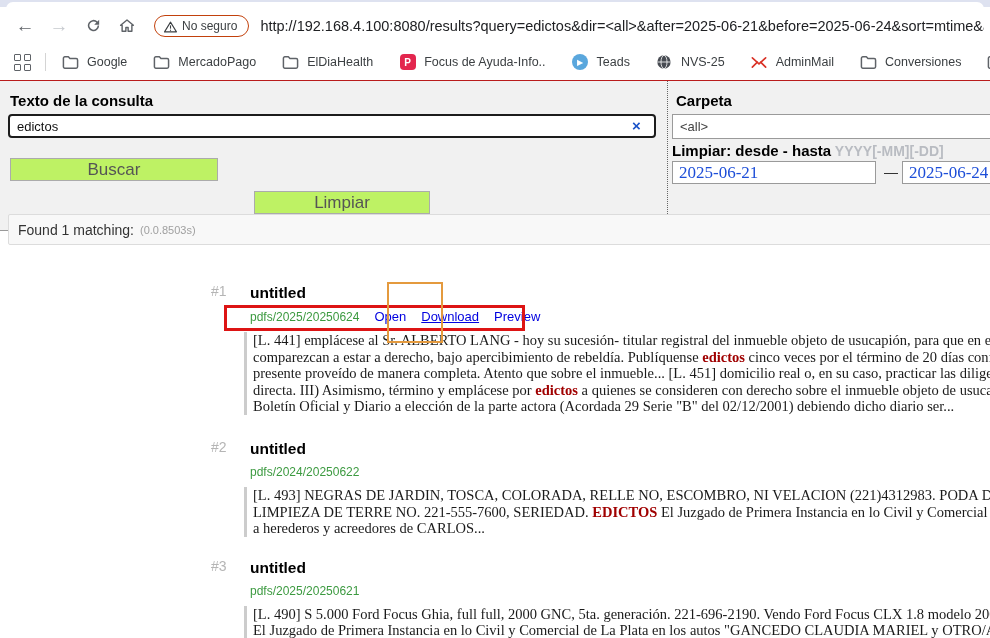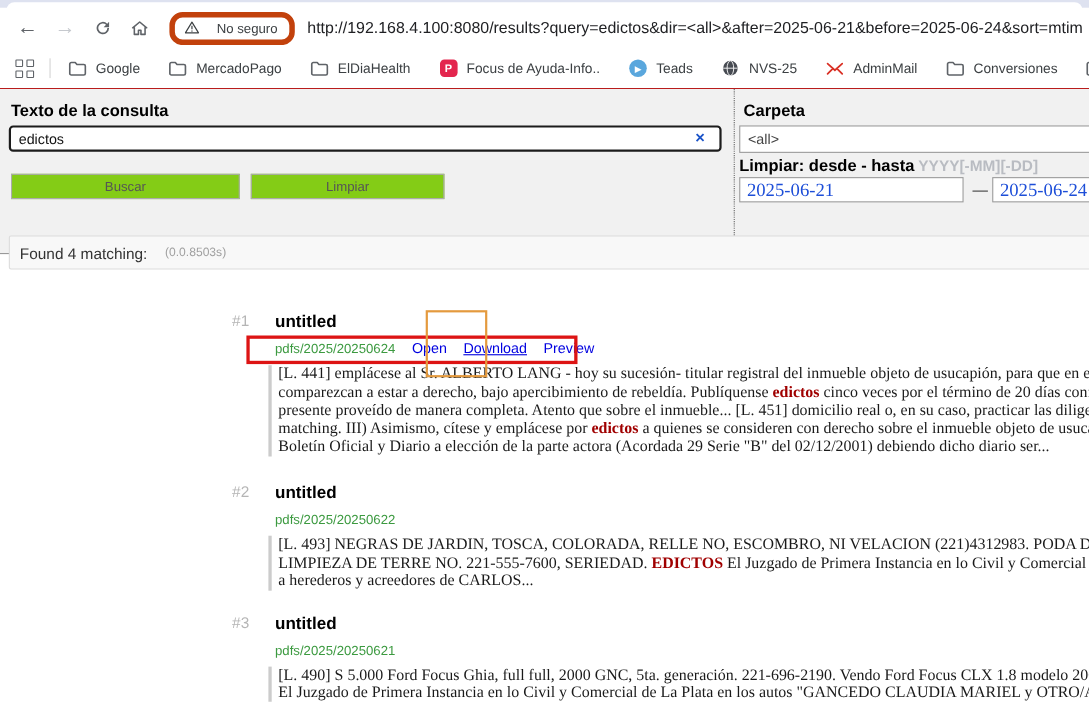--- a/index.html
+++ b/index.html
@@ -10,21 +10,21 @@
   .tabstrip { height:7px; background:#dee2f0; position:relative; }
   .tabstrip .tabcurve { position:absolute; left:6px; right:6px; top:2px; bottom:-2px;
                         background:#fff; border-radius:8px 8px 0 0; }
   .toolbar { height:37px; background:#fff; display:flex; align-items:center; padding:0 0 0 10px; }
   .navbtn { width:30px; height:30px; display:flex; align-items:center; justify-content:center;
             font-size:19px; color:#5f6368; margin-right:4px; border-radius:50%; flex:0 0 auto; }
   .navbtn.disabled { color:#c6c9ce; }
   .navbtn svg { display:block; }
   .omnibox { flex:1 1 auto; height:30px; display:flex; align-items:center;
              background:#fff; border-radius:15px; padding:0 6px 0 8px; overflow:hidden; }
-  .chip { display:flex; align-items:flex-start; gap:16px; border:5px solid #c2410c;
+  .chip { display:flex; align-items:flex-end; gap:5px; border:1px solid #c2410c;
           border-radius:12px; padding:3px 11px 3px 9px; color:#3c4043; font-size:12px;
           white-space:nowrap; flex:0 0 auto; }
   .urltext { margin-left:11px; font-size:14.5px; color:#202124; white-space:nowrap; overflow:hidden; }
 
   
   .bookmarks { height:37px; background:#fff; border-bottom:1px solid #b91c1c;
                display:flex; align-items:center; padding:0 8px 0 14px; overflow:hidden; white-space:nowrap; }
   .appsgrid { display:grid; grid-template-columns:7px 7px; grid-template-rows:7px 7px;
               gap:3px; margin-right:14px; flex:0 0 auto; }
   .appsgrid span { border:1.8px solid #5f6368; border-radius:1px; }
@@ -42,43 +42,43 @@
   .form-left { position:absolute; left:0; top:0; bottom:0; width:668px; border-right:1px dotted #666; }
   .form-right { position:absolute; left:668px; top:0; bottom:0; right:0; }
   .flabel { font-weight:bold; font-size:15px; color:#000; }
   .form-left .flabel { position:absolute; left:10px; top:11px; }
   .queryinput { position:absolute; left:8px; top:33px; width:648px; height:24px;
                 border:2px solid #1c1c1c; border-radius:4px; background:#fff;
                 font-family:"Liberation Sans",sans-serif; font-size:13px; color:#111;
                 padding:0 26px 0 7px; outline:none; }
   .clearx { position:absolute; left:632px; top:36px; color:#1a53c8; font-weight:bold;
             font-size:15px; cursor:pointer; line-height:18px; }
-  .btn { position:absolute; top:77px; height:23px; background:#84cc16; border:1px solid #ababab;
-         color:#555; font-size:12px; font-family:"Liberation Sans",sans-serif;
+  .btn { position:absolute; top:77px; height:23px; background:#bef264; border:1px solid #ababab;
+         color:#555; font-size:17px; font-family:"Liberation Sans",sans-serif;
          display:flex; align-items:center; justify-content:center; cursor:pointer; }
   .btn-buscar { left:10px; width:208px; }
-  .btn-limpiar { left:228px; width:176px; }
+  .btn-limpiar { left:254px; width:176px;margin-top:33px; }
   .form-right .flabel-carpeta { position:absolute; left:8px; top:11px; }
   .folderselect { position:absolute; left:4px; top:33px; width:330px; height:25px;
                   background:#fff; border:1px solid #9a9a9a; font-size:13px; color:#444;
                   display:flex; align-items:center; padding-left:7px; }
   .fechasrow { position:absolute; left:4px; top:61px; white-space:nowrap; }
   .fechasrow .hint { color:#b9bcc2; font-weight:bold; font-size:14px;text-align:right; }
   .dateinput { position:absolute; top:80px; height:23px; border:1px solid #9a9a9a; background:#fff;
                font-family:Liberation Serif, serif; font-size:17px; color:#1d4ed8; padding:0 6px; outline:none; }
   .date-from { left:4px; width:204px; }
   .date-dash { position:absolute; left:216px; top:83px; color:#333; font-size:14px; }
   .date-to { left:234px; width:120px; }
 
   
   .foundbar { position:absolute; left:8px; top:214px; width:995px; height:31px;
               background:#f8f8f8; border:1px solid #dcdcdc; border-radius:2px;
               display:flex; align-items:center; padding-left:9px; font-size:14px; color:#333; }
   .foundbar .q { font-weight:bold; font-style:italic; margin-left:4px; }
-  .foundbar .t { color:#a0a0a0; font-size:11px; margin-left:16px; }
+  .foundbar .t { color:#a0a0a0; font-size:11px; margin-left:6px; }
 
   
   .results { position:absolute; left:0; top:270px; width:1200px; }
   .result { position:relative; }
   .r1 { padding-top:13px; }
   .r2 { padding-top:24px; }
   .r3 { padding-top:21px; }
   .idx { position:absolute; left:211px; color:#b5b5b5; font-size:14px; }
   .rtitle { margin-left:250px; font-weight:bold; font-size:15.5px; color:#000; line-height:19px; }
   .pathrow { margin-left:250px; margin-top:7px; display:flex; align-items:baseline; gap:15px;
@@ -222,47 +222,47 @@
     <div class="flabel flabel-carpeta">Carpeta</div>
     <div class="folderselect">&lt;all&gt;</div>
     <div class="fechasrow"><span class="flabel">Limpiar: desde - hasta</span><span class="hint"> YYYY[-MM][-DD]</span></div>
     <input class="dateinput date-from" type="text" value="2025-06-21" style="">
     <span class="date-dash">—</span>
     <input class="dateinput date-to" type="text" value="2025-06-24" style="">
   </div>
 </div>
 
 <div class="foundbar">
-  <span>Found 4 matching:</span>
+  <span>Found 1 matching:</span>
   <span class="t">(0.0.8503s)</span>
 </div>
 
 <div class="results">
     <div class="result r1">
       <span class="idx">#1</span>
       <div class="rtitle">untitled</div>
       <div class="pathrow">
         <span class="rpath">pdfs/2025/20250624</span>
         <a class="rlink">Open</a>
         <a class="rlink ul">Download</a>
         <a class="rlink">Preview</a>
       </div>
       <div class="excerpt">
         <div class="exline"><span>[L. 441] emplácese al Sr. ALBERTO LANG - hoy su sucesión- titular registral del inmueble objeto de usucapión, para que en el tér</span></div>
         <div class="exline"><span>comparezcan a estar a derecho, bajo apercibimiento de rebeldía. Publíquense </span><span class="hl">edictos</span><span> cinco veces por el término de 20 días conforme l</span></div>
         <div class="exline"><span>presente proveído de manera completa. Atento que sobre el inmueble... [L. 451] domicilio real o, en su caso, practicar las diligencias n</span></div>
-        <div class="exline"><span>matching. III) Asimismo, cítese y emplácese por </span><span class="hl">edictos</span><span> a quienes se consideren con derecho sobre el inmueble objeto de usucapión. Par</span></div>
+        <div class="exline"><span>directa. III) Asimismo, término y emplácese por </span><span class="hl">edictos</span><span> a quienes se consideren con derecho sobre el inmueble objeto de usucapión. Par</span></div>
         <div class="exline"><span>Boletín Oficial y Diario a elección de la parte actora (Acordada 29 Serie "B" del 02/12/2001) debiendo dicho diario ser...</span></div>
       </div>
     </div>
     <div class="result r2">
       <span class="idx">#2</span>
       <div class="rtitle">untitled</div>
       <div class="pathrow">
-        <span class="rpath">pdfs/2025/20250622</span>
+        <span class="rpath">pdfs/2024/20250622</span>
       </div>
       <div class="excerpt">
         <div class="exline"><span>[L. 493] NEGRAS DE JARDIN, TOSCA, COLORADA, RELLE NO, ESCOMBRO, NI VELACION (221)4312983. PODA DE A</span></div>
         <div class="exline"><span>LIMPIEZA DE TERRE NO. 221-555-7600, SERIEDAD. </span><span class="hl">EDICTOS</span><span> El Juzgado de Primera Instancia en lo Civil y Comercial N° 2 del</span></div>
         <div class="exline"><span>a herederos y acreedores de CARLOS...</span></div>
       </div>
     </div>
     <div class="result r3">
       <span class="idx">#3</span>
       <div class="rtitle">untitled</div>

